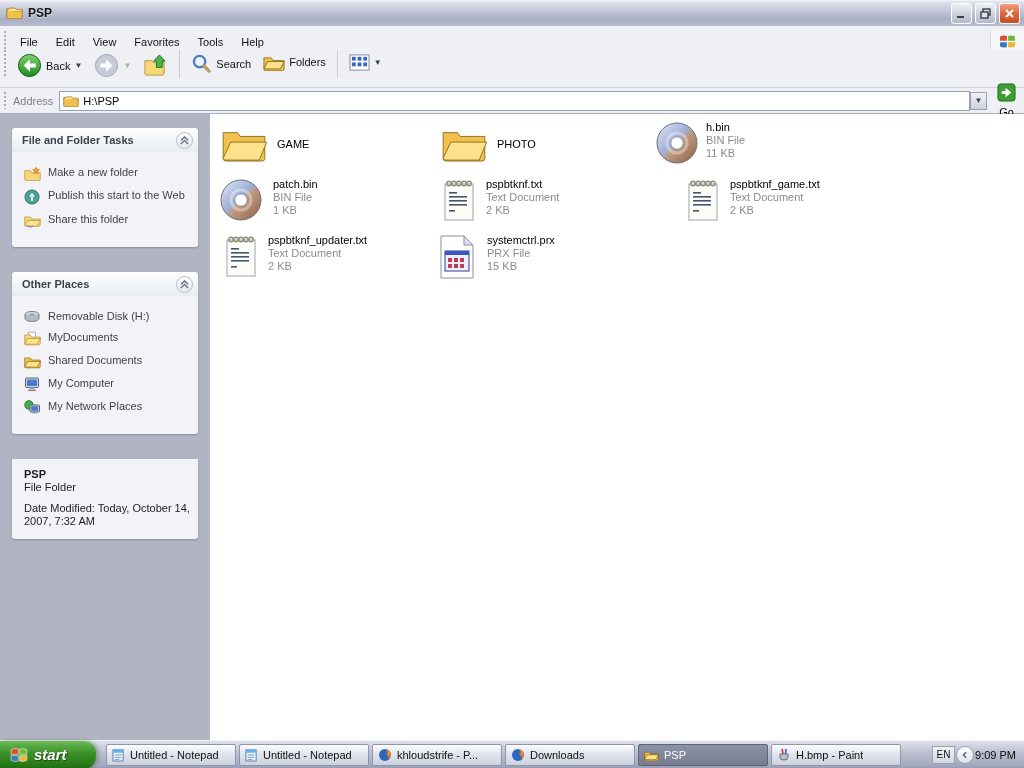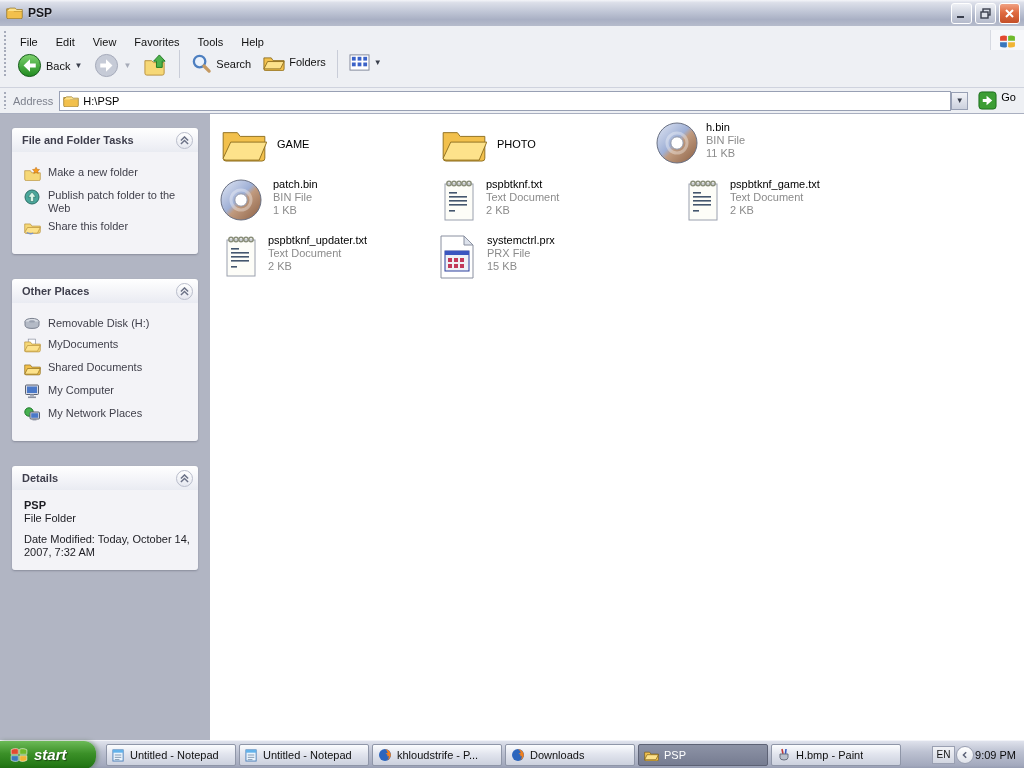--- a/index.html
+++ b/index.html
@@ -38,21 +38,21 @@
   .dd.dim { color:#a6abb8; }
 
   
   .addressbar { position:absolute; left:0; top:88px; width:1024px; height:26px; background:#eef0f4;
     border-bottom:1px solid #a9afc0; display:flex; align-items:center; padding-right:4px; }
   .addr-label { color:#7d818d; margin:0 6px 0 2px; }
   .addr-input { flex:1; height:20px; background:#fff; border:1px solid #98a0b4; display:flex; align-items:center; padding-left:3px; }
   .addr-input .val { margin-left:4px; flex:1; }
   .addr-drop { width:17px; height:18px; background:linear-gradient(180deg,#f2f3f7,#ccd1de); border:1px solid #98a0b4;
     display:flex; align-items:center; justify-content:center; }
-  .go-btn { display:flex; align-items:flex-start; gap:4px; margin-left:6px; padding:1px 4px; }
+  .go-btn { display:flex; align-items:center; gap:4px; margin-left:6px; padding:1px 4px;flex-direction:column; }
 
   
   .content { position:absolute; left:0; top:114px; width:1024px; height:626px; display:flex; background:#fff; }
   .sidebar { width:210px; background:#b1b5c3; padding:14px 12px; overflow:hidden; }
   .panel { margin-bottom:25px; border-radius:3px; box-shadow:0 1px 2px rgba(60,64,80,.35); }
   .panel-h { height:24px; background:linear-gradient(180deg,#ffffff,#f0f1f6 70%,#e9ebf2);
     border-radius:3px 3px 0 0; display:flex; align-items:center; justify-content:space-between;
     padding:0 5px 0 10px; font-weight:bold; color:#3e3e4c; }
   .chev { width:17px; height:17px; border-radius:50%; background:linear-gradient(180deg,#fff,#e6e8f0);
     border:1px solid #b9bdcb; display:flex; align-items:center; justify-content:center; }
@@ -246,21 +246,21 @@
             </span>
             <span>Make a new folder</span>
           </div>
           <div class="plink">
             <span class="pico">
               <svg width="16" height="16" viewBox="0 0 16 16">
                   <circle cx="8" cy="8" r="7" fill="#4aa79b" stroke="#2c6e66"></circle>
                   <path d="M8 3 L12 8 H9.6 V12.5 H6.4 V8 H4 Z" fill="#d9f5e7" stroke="#2c6e66" stroke-width=".6"></path>
                 </svg>
             </span>
-            <span>Publish patch folder to the Web</span>
+            <span>Publish this start to the Web</span>
           </div>
           <div class="plink">
             <span class="pico">
               <svg width="17" height="15" viewBox="0 0 24 20">
                   <path d="M1 5 h8 l2 3 h12 v8 q0 2 -2 2 H3 q-2 0 -2 -2 Z" fill="#f6d877" stroke="#b8923d"></path>
                   <path d="M1 17 l4 -7 h18 l-4 8 H3 q-2 0 -2 -1 Z" fill="#fde28b" stroke="#b8923d"></path>
                   <path d="M4 17 q4 3 9 1" fill="none" stroke="#7d95c9" stroke-width="2"></path>
                 </svg>
             </span>
             <span>Share this folder</span>
@@ -326,28 +326,20 @@
                   <rect x="7.2" y="6.2" width="7" height="4.6" fill="#4a78c8"></rect>
                   <rect x="8.5" y="12" width="4" height="1.4" fill="#8a90a0"></rect>
                 </svg>
             </span>
             <span>My Network Places</span>
           </div>
         </div>
       </div>
 
       <div class="panel">
-        <div class="panel-h">
-          <span>Details</span>
-          <span class="chev">
-            <svg width="9" height="9" viewBox="0 0 10 10">
-                <path d="M1 5 L5 1 L9 5 M1 9 L5 5 L9 9" fill="none" stroke="#6b7186" stroke-width="1.6"></path>
-              </svg>
-          </span>
-        </div>
         <div class="panel-b">
           <div class="details-name">PSP</div>
           <div class="details-type">File Folder</div>
           <div class="details-mod">Date Modified: Today, October 14, 2007, 7:32 AM</div>
         </div>
       </div>
     </div>
 
     <div class="filearea">
 

